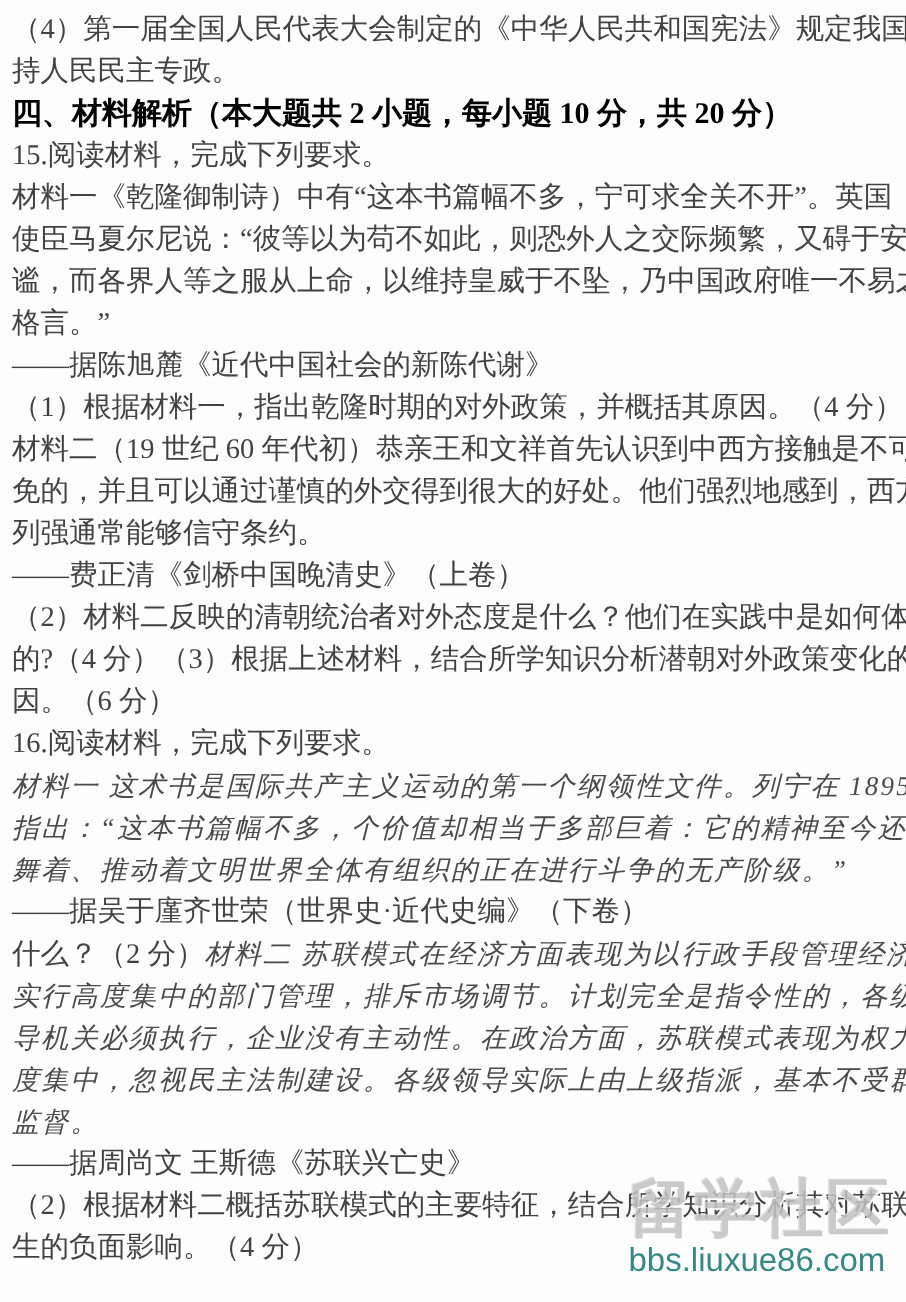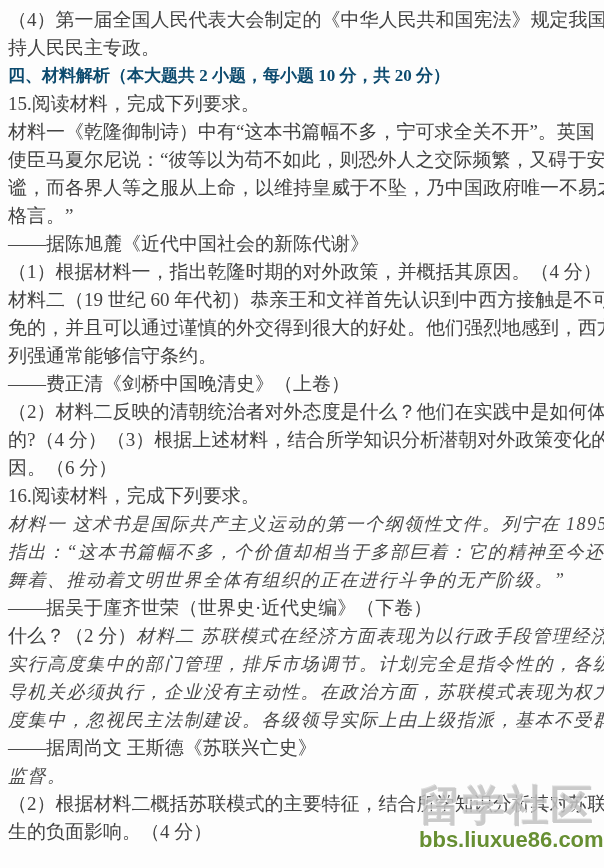--- a/index.html
+++ b/index.html
@@ -24,22 +24,22 @@
   }
   .line {
     height: 28px;
     line-height: 28px;
     font-size: 19px;
     white-space: nowrap;
     letter-spacing: 0px;
   }
   .line.bold {
     font-weight: bold;
-    font-size: 17px;
-    color: #0c4a6e;
+    font-size: 20px;
+    color: #000000;
   }
   .line.right {
     text-align: left;
   }
   .line.kaiti, span.kaiti {
     font-style: italic;
     font-size: 18px;
     letter-spacing: 1.5px;
     color: #4a4a4a;
   }
@@ -56,24 +56,24 @@
     font-family: "Liberation Sans", "DejaVu Sans", sans-serif;
     font-weight: bold;
     font-size: 42px;
     line-height: 44px;
     color: #c2c2c2;
     letter-spacing: 2px;
     text-shadow: 1px 1px 0 #ffffff, -1px -1px 0 #d8d8d8;
   }
   .wm-site {
     font-family: "Liberation Sans", "DejaVu Sans", sans-serif;
-    font-weight: bold;
+    font-weight: normal;
     font-size: 22px;
     line-height: 24px;
-    color: #4d7c0f;
+    color: #0f766e;
     text-shadow: 1px 1px 0 #ffffff;
   }
 </style>
 </head>
 <body>
 
 <div class="page">
   <div class="doc">
     <div class="line">（4）第一届全国人民代表大会制定的《中华人民共和国宪法》规定我国坚</div>
     <div class="line">持人民民主专政。</div>
@@ -94,22 +94,22 @@
     <div class="line">因。（6 分）</div>
     <div class="line">16.阅读材料，完成下列要求。</div>
     <div class="line kaiti">材料一 这术书是国际共产主义运动的第一个纲领性文件。列宁在 1895 年</div>
     <div class="line kaiti">指出：“这本书篇幅不多，个价值却相当于多部巨着：它的精神至今还鼓</div>
     <div class="line kaiti">舞着、推动着文明世界全体有组织的正在进行斗争的无产阶级。”</div>
     <div class="line right">——据吴于廑齐世荣（世界史·近代史编》（下卷）</div>
     <div class="line"><span>什么？（2 分）</span><span class="kaiti">材料二 苏联模式在经济方面表现为以行政手段管理经济，</span></div>
     <div class="line kaiti">实行高度集中的部门管理，排斥市场调节。计划完全是指令性的，各级领</div>
     <div class="line kaiti">导机关必须执行，企业没有主动性。在政治方面，苏联模式表现为权力高</div>
     <div class="line kaiti">度集中，忽视民主法制建设。各级领导实际上由上级指派，基本不受群众</div>
+    <div class="line kaiti">监督。</div>
     <div class="line right">——据周尚文 王斯德《苏联兴亡史》</div>
-    <div class="line kaiti">监督。</div>
     <div class="line">（2）根据材料二概括苏联模式的主要特征，结合所学知识分析其对苏联产</div>
     <div class="line">生的负面影响。（4 分）</div>
   </div>
 
   <div class="watermark">
     <div class="wm-logo">留学社区</div>
     <div class="wm-site">bbs.liuxue86.com</div>
   </div>
 </div>
 

